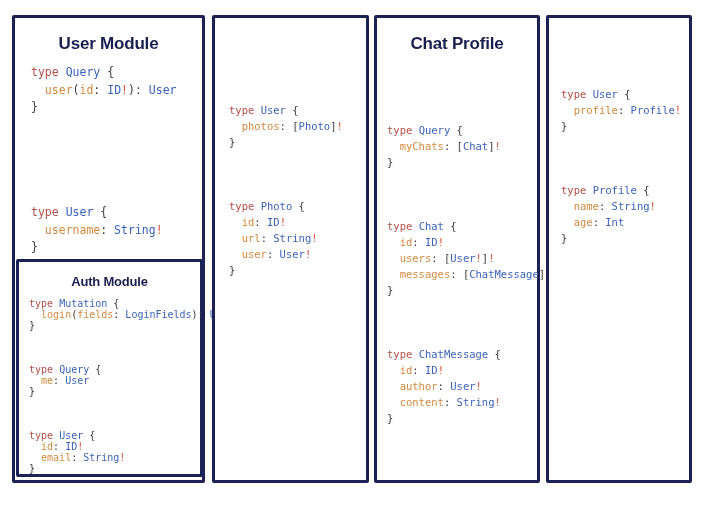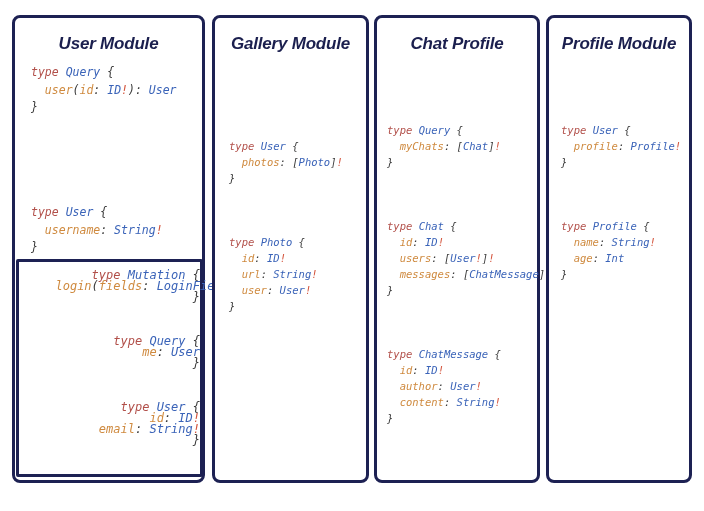--- a/index.html
+++ b/index.html
@@ -21,22 +21,21 @@
     height: 511px;
     background: #ffffff;
   }
 
   
   .module-card {
     position: absolute;
     box-sizing: border-box;
     background: #ffffff;
     border: 3px solid #1d2153;
-    border-radius: 8px;
-    font-style: italic;
+    border-radius: 2px;
   }
 
   .card-user    { left: 12px;  top: 15px;  width: 193px; height: 468px; }
   .card-gallery { left: 212px; top: 15px;  width: 157px; height: 468px; }
   .card-chat    { left: 374px; top: 15px;  width: 166px; height: 468px; }
   .card-profile { left: 546px; top: 15px;  width: 146px; height: 468px; }
 
   
   .card-auth {
     position: absolute;
@@ -86,56 +85,54 @@
   }
 
   .code-md {
     font-size: 10.5px;
     line-height: 16px;
     padding-left: 14px;
     padding-top: 10px;
   }
 
   .code-sm {
-    font-size: 12px;
+    font-size: 10px;
     line-height: 11px;
-    padding-left: 22px;
+    padding-left: 10px;
     padding-top: 8px;
-    text-align: right;
   }
 
   
   .t-kw    { color: #b2504a; margin-top: 23px; }  
   .t-type  { color: #3a63b8; }  
   .t-field { color: #cf8a3f; }  
   .t-punct { color: #3b3b3b; }  
   .t-bang  { color: #d4543c; }
 </style>
 </head>
 <body>
 
 <div id="board">
 
   <section class="module-card card-user">
     <h2 class="module-title title-lg">User Module</h2>
     <div class="code code-lg"><div><span class="t-kw">type</span><span class="t-punct"> </span><span class="t-type">Query</span><span class="t-punct"> {</span></div><div><span class="t-punct">  </span><span class="t-field">user</span><span class="t-punct">(</span><span class="t-field">id</span><span class="t-punct">: </span><span class="t-type">ID</span><span class="t-bang">!</span><span class="t-punct">): </span><span class="t-type">User</span></div><div><span class="t-punct">}</span></div><div>&nbsp;</div><div>&nbsp;</div><div>&nbsp;</div><div>&nbsp;</div><div>&nbsp;</div><div><span class="t-kw">type</span><span class="t-punct"> </span><span class="t-type">User</span><span class="t-punct"> {</span></div><div><span class="t-punct">  </span><span class="t-field">username</span><span class="t-punct">: </span><span class="t-type">String</span><span class="t-bang">!</span></div><div><span class="t-punct">}</span></div></div>
 
     <section class="card-auth">
+      <h3 class="module-title title-sm">Auth Module</h3>
       <div class="code code-sm"><div><span class="t-kw">type</span><span class="t-punct"> </span><span class="t-type">Mutation</span><span class="t-punct"> {</span></div><div><span class="t-punct">  </span><span class="t-field">login</span><span class="t-punct">(</span><span class="t-field">fields</span><span class="t-punct">: </span><span class="t-type">LoginFields</span><span class="t-punct">): </span><span class="t-type">User</span></div><div><span class="t-punct">}</span></div><div>&nbsp;</div><div>&nbsp;</div><div>&nbsp;</div><div><span class="t-kw">type</span><span class="t-punct"> </span><span class="t-type">Query</span><span class="t-punct"> {</span></div><div><span class="t-punct">  </span><span class="t-field">me</span><span class="t-punct">: </span><span class="t-type">User</span></div><div><span class="t-punct">}</span></div><div>&nbsp;</div><div>&nbsp;</div><div>&nbsp;</div><div><span class="t-kw">type</span><span class="t-punct"> </span><span class="t-type">User</span><span class="t-punct"> {</span></div><div><span class="t-punct">  </span><span class="t-field">id</span><span class="t-punct">: </span><span class="t-type">ID</span><span class="t-bang">!</span></div><div><span class="t-punct">  </span><span class="t-field">email</span><span class="t-punct">: </span><span class="t-type">String</span><span class="t-bang">!</span></div><div><span class="t-punct">}</span></div></div>
     </section>
   </section>
 
   <section class="module-card card-gallery">
-    <h2 class="module-title title-lg">Gallery Module</h2>
     <div class="code code-md" style="padding-top:84px;"><div><span class="t-kw">type</span><span class="t-punct"> </span><span class="t-type">User</span><span class="t-punct"> {</span></div><div><span class="t-punct">  </span><span class="t-field">photos</span><span class="t-punct">: [</span><span class="t-type">Photo</span><span class="t-punct">]</span><span class="t-bang">!</span></div><div><span class="t-punct">}</span></div><div>&nbsp;</div><div>&nbsp;</div><div>&nbsp;</div><div><span class="t-kw">type</span><span class="t-punct"> </span><span class="t-type">Photo</span><span class="t-punct"> {</span></div><div><span class="t-punct">  </span><span class="t-field">id</span><span class="t-punct">: </span><span class="t-type">ID</span><span class="t-bang">!</span></div><div><span class="t-punct">  </span><span class="t-field">url</span><span class="t-punct">: </span><span class="t-type">String</span><span class="t-bang">!</span></div><div><span class="t-punct">  </span><span class="t-field">user</span><span class="t-punct">: </span><span class="t-type">User</span><span class="t-bang">!</span></div><div><span class="t-punct">}</span></div></div>
   </section>
 
   <section class="module-card card-chat">
     <h2 class="module-title title-lg">Chat Profile</h2>
     <div class="code code-md" style="padding-top:68px;padding-left:10px;"><div><span class="t-kw">type</span><span class="t-punct"> </span><span class="t-type">Query</span><span class="t-punct"> {</span></div><div><span class="t-punct">  </span><span class="t-field">myChats</span><span class="t-punct">: [</span><span class="t-type">Chat</span><span class="t-punct">]</span><span class="t-bang">!</span></div><div><span class="t-punct">}</span></div><div>&nbsp;</div><div>&nbsp;</div><div>&nbsp;</div><div><span class="t-kw">type</span><span class="t-punct"> </span><span class="t-type">Chat</span><span class="t-punct"> {</span></div><div><span class="t-punct">  </span><span class="t-field">id</span><span class="t-punct">: </span><span class="t-type">ID</span><span class="t-bang">!</span></div><div><span class="t-punct">  </span><span class="t-field">users</span><span class="t-punct">: [</span><span class="t-type">User</span><span class="t-bang">!</span><span class="t-punct">]</span><span class="t-bang">!</span></div><div><span class="t-punct">  </span><span class="t-field">messages</span><span class="t-punct">: [</span><span class="t-type">ChatMessage</span><span class="t-punct">]</span><span class="t-bang">!</span></div><div><span class="t-punct">}</span></div><div>&nbsp;</div><div>&nbsp;</div><div>&nbsp;</div><div><span class="t-kw">type</span><span class="t-punct"> </span><span class="t-type">ChatMessage</span><span class="t-punct"> {</span></div><div><span class="t-punct">  </span><span class="t-field">id</span><span class="t-punct">: </span><span class="t-type">ID</span><span class="t-bang">!</span></div><div><span class="t-punct">  </span><span class="t-field">author</span><span class="t-punct">: </span><span class="t-type">User</span><span class="t-bang">!</span></div><div><span class="t-punct">  </span><span class="t-field">content</span><span class="t-punct">: </span><span class="t-type">String</span><span class="t-bang">!</span></div><div><span class="t-punct">}</span></div></div>
   </section>
 
   <section class="module-card card-profile">
-    <h2 class="module-title title-lg">Profile Module</h2>
     <div class="code code-md" style="padding-top:68px;padding-left:12px;"><div><span class="t-kw">type</span><span class="t-punct"> </span><span class="t-type">User</span><span class="t-punct"> {</span></div><div><span class="t-punct">  </span><span class="t-field">profile</span><span class="t-punct">: </span><span class="t-type">Profile</span><span class="t-bang">!</span></div><div><span class="t-punct">}</span></div><div>&nbsp;</div><div>&nbsp;</div><div>&nbsp;</div><div><span class="t-kw">type</span><span class="t-punct"> </span><span class="t-type">Profile</span><span class="t-punct"> {</span></div><div><span class="t-punct">  </span><span class="t-field">name</span><span class="t-punct">: </span><span class="t-type">String</span><span class="t-bang">!</span></div><div><span class="t-punct">  </span><span class="t-field">age</span><span class="t-punct">: </span><span class="t-type">Int</span></div><div><span class="t-punct">}</span></div></div>
   </section>
 
 </div>
 
 </body></html>

